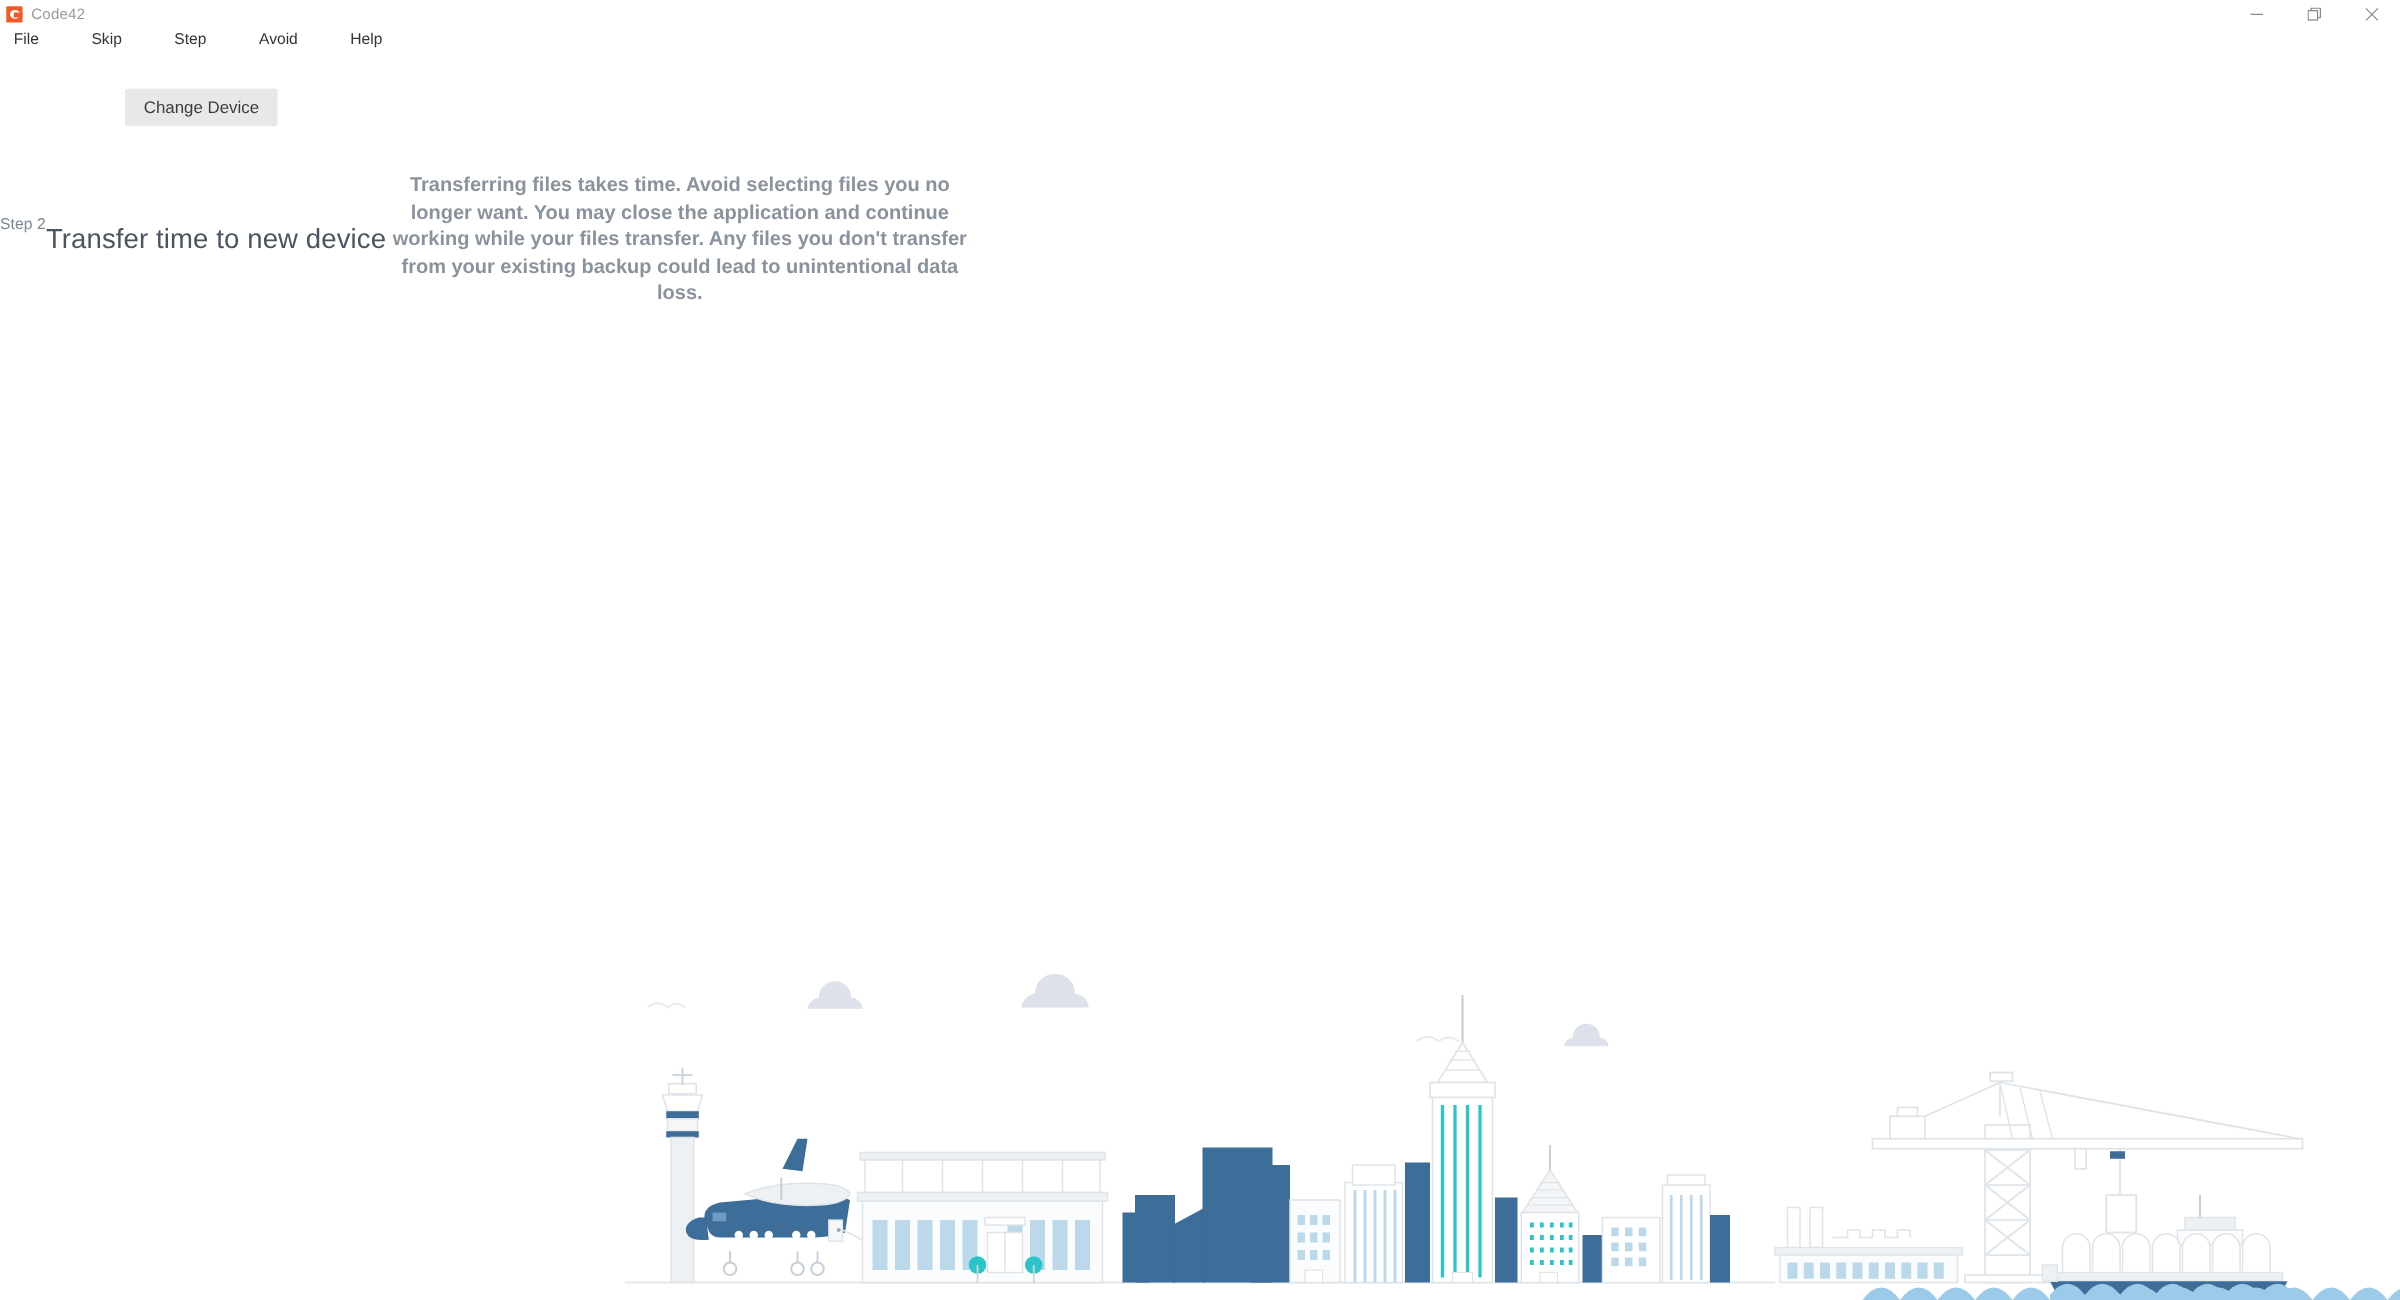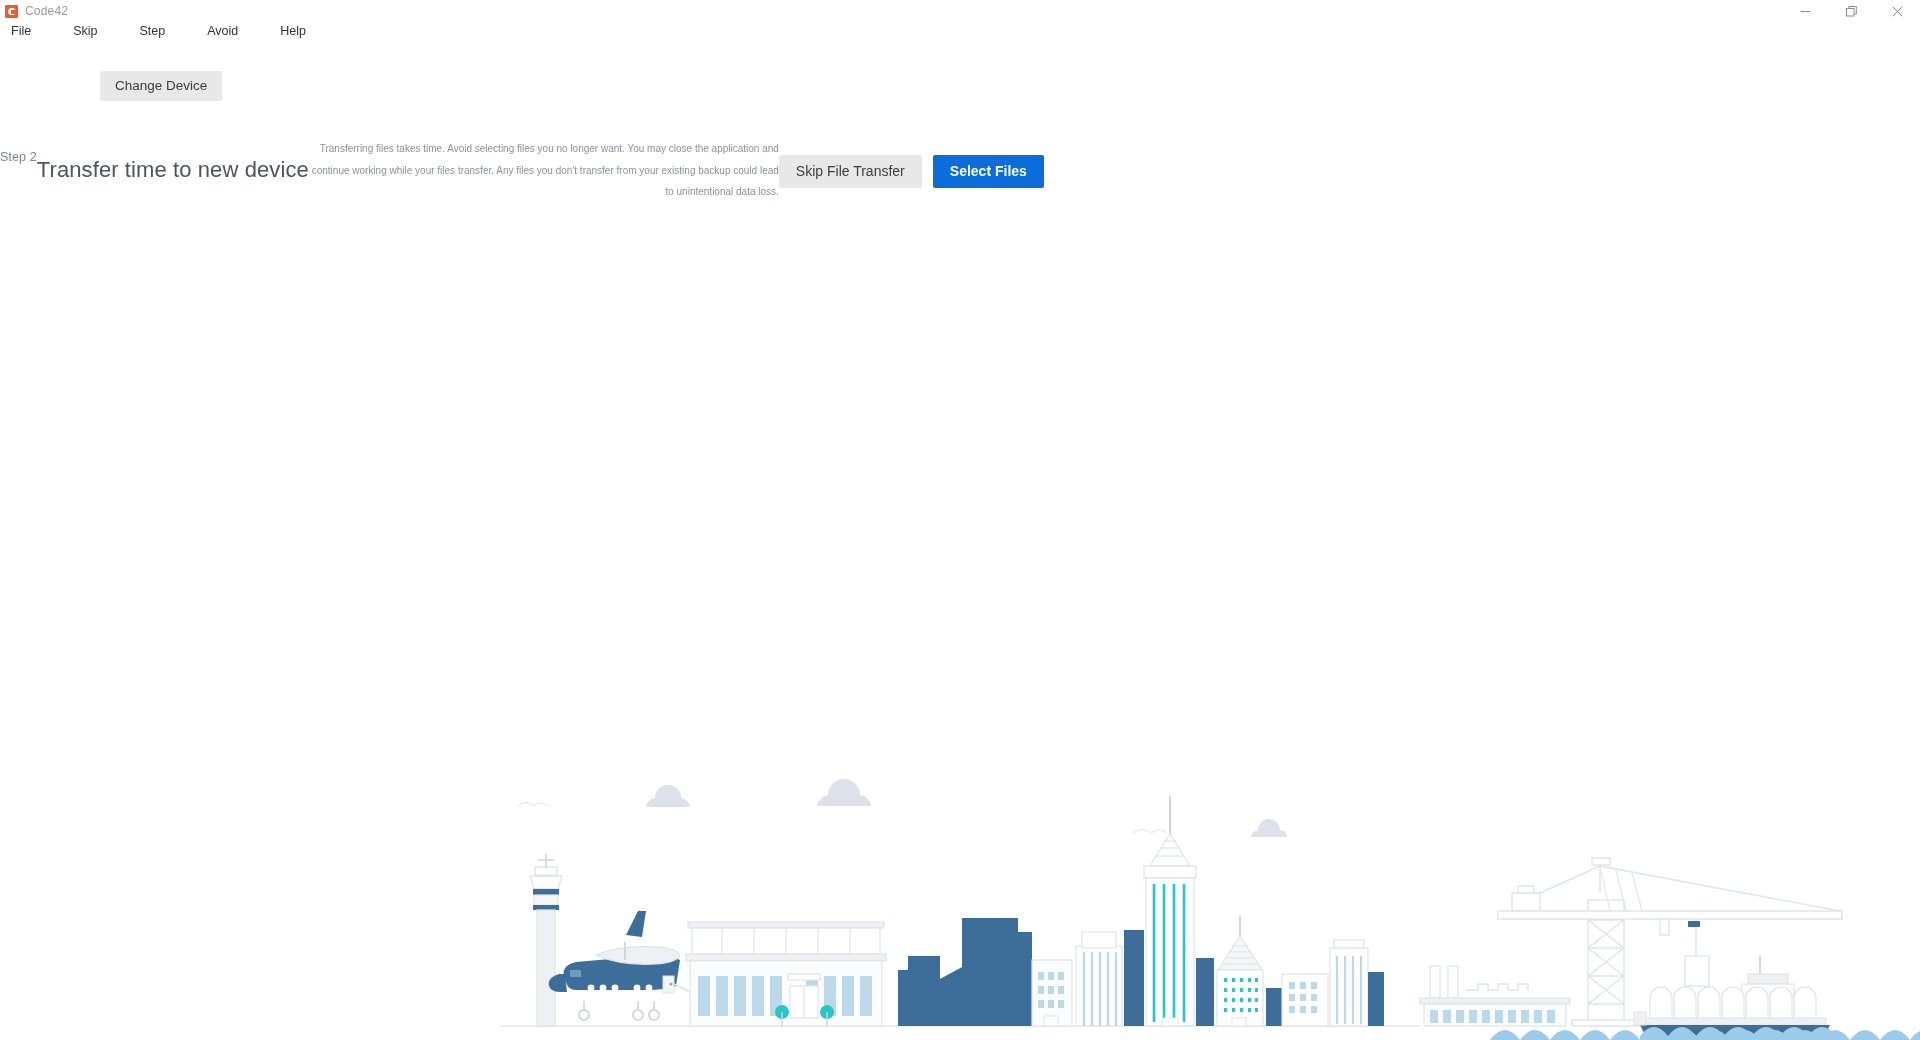--- a/index.html
+++ b/index.html
@@ -72,23 +72,23 @@
   }
   .step-label {
     font-size: 12.5px; color: #7b8794; letter-spacing: .1px;
     margin: 0; line-height: 16px;
   }
   .main-heading {
     font-size: 22px; font-weight: 400; color: #4a5561;
     margin: 25px 0 0 0; line-height: 28px; letter-spacing: .1px;
   }
   .body-copy {
-    width: 470px; text-align: right;
-    font-size: 10px; line-height: 21.5px;
-    color: #8a939d; margin: 26px 0 0 0;
+    width: 470px; text-align: center;
+    font-size: 16px; line-height: 21.5px;
+    color: #8a939d; margin: 26px 0 0 0; font-weight: bold;
   }
   .actions {
     display: flex; gap: 11px; margin-top: 29px;
   }
   .btn-skip {
     background: #e8e8e8; border: none; border-radius: 2px;
     color: #3c3c3c; font-size: 14px;
     font-family: "Liberation Sans", sans-serif;
     padding: 8px 17px; cursor: default; line-height: 17px;
   }
@@ -145,24 +145,20 @@
 </div>
 
 <div class="change-device-wrap">
   <button class="btn-change-device">Change Device</button>
 </div>
 
 <div class="center">
   <div class="step-label">Step 2</div>
   <h1 class="main-heading">Transfer time to new device</h1>
   <p class="body-copy">Transferring files takes time. Avoid selecting files you no longer want. You may close the application and continue working while your files transfer. Any files you don't transfer from your existing backup could lead to unintentional data loss.</p>
-  <div class="actions">
-    <button class="btn-skip">Skip File Transfer</button>
-    <button class="btn-select">Select Files</button>
-  </div>
 </div>
 
 <div class="illustration">
 <svg viewBox="0 0 1920 320" xmlns="http://www.w3.org/2000/svg" aria-hidden="true">
   <defs>
     <g id="winrow-teal">
       <rect width="3" height="3" fill="#2bc4c9"></rect>
     </g>
   </defs>
 

